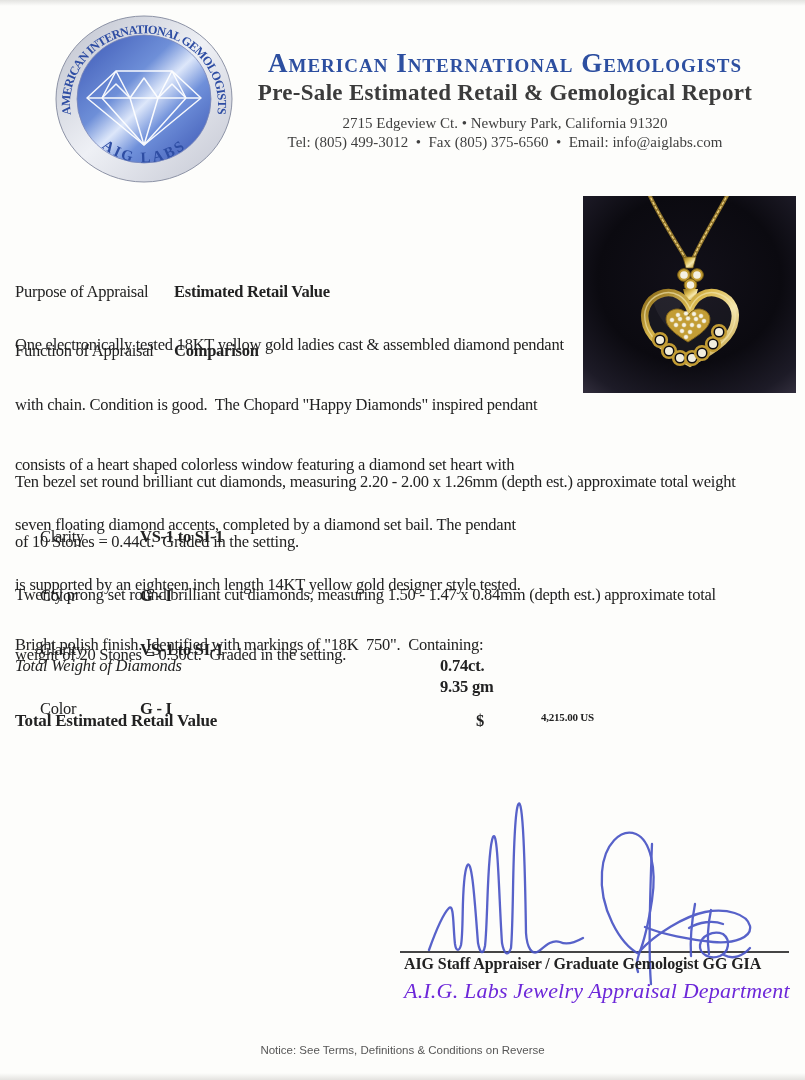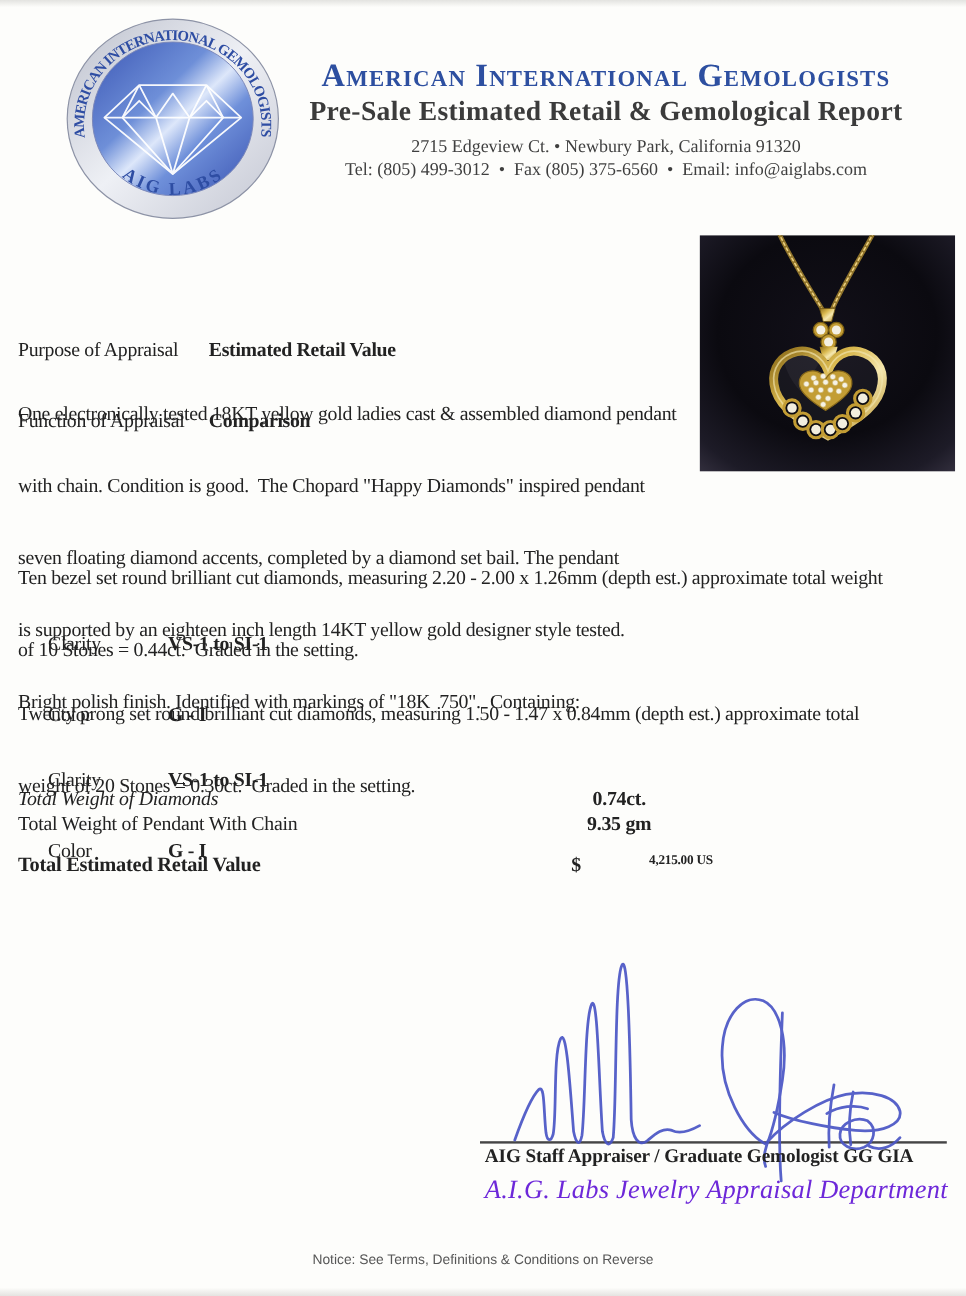--- a/index.html
+++ b/index.html
@@ -36,21 +36,21 @@
   .para2{position:absolute;left:15px;top:545px;line-height:20px;}
   .grades{position:absolute;left:40px;line-height:19.5px;}
   .grades1{top:488px;}
   .grades2{top:601px;}
   .grades .glabel{display:inline-block;width:100px;}
   .grades .gvalue{font-weight:bold;}
 
   .trow{position:absolute;left:15px;font-size:16.5px;letter-spacing:-.2px;}
   .trow1{top:656px;font-style:italic;}
   .trow2{top:677px;}
-  .tvalue{position:absolute;left:440px;width:152px;text-align:center;
+  .tvalue{position:absolute;left:440px;width:152px;text-align:left;
     font-weight:bold;font-size:16.5px;letter-spacing:-.2px;}
   .tv1{top:656px;}
   .tv2{top:677px;}
   .retail-label{position:absolute;left:15px;top:711px;font-weight:bold;
     font-size:17px;letter-spacing:-.2px;}
   .retail-currency{position:absolute;left:476px;top:711px;font-weight:bold;font-size:16.5px;}
   .retail-value{position:absolute;left:495px;top:711px;width:99px;text-align:right;
     font-weight:bold;font-size:11px;letter-spacing:-.2px;}
 
   
@@ -202,20 +202,21 @@
   </div>
 
   <div class="meta serif-block">
     <div><span class="label">Purpose of Appraisal</span><span class="value">Estimated Retail Value</span></div>
     <div><span class="label">Function of Appraisal</span><span class="value">Comparison</span></div>
   </div>
 
   <div class="desc serif-block">
     <div>One electronically tested 18KT yellow gold ladies cast &amp; assembled diamond pendant</div>
     <div>with chain. Condition is good.  The Chopard "Happy Diamonds" inspired pendant</div>
+    <div>consists of a heart shaped colorless window featuring a diamond set heart with</div>
     <div>seven floating diamond accents, completed by a diamond set bail. The pendant</div>
     <div>is supported by an eighteen inch length 14KT yellow gold designer style tested.</div>
     <div>Bright polish finish. Identified with markings of "18K  750".  Containing:</div>
   </div>
 
   <div class="para1 serif-block">
     <div>Ten bezel set round brilliant cut diamonds, measuring 2.20 - 2.00 x 1.26mm (depth est.) approximate total weight</div>
     <div>of 10 Stones = 0.44ct.  Graded in the setting.</div>
   </div>
   <div class="grades grades1 serif-block">
@@ -227,21 +228,20 @@
     <div>Twenty prong set round brilliant cut diamonds, measuring 1.50 - 1.47 x 0.84mm (depth est.) approximate total</div>
     <div>weight of 20 Stones = 0.30ct.  Graded in the setting.</div>
   </div>
   <div class="grades grades2 serif-block">
     <div><span class="glabel">Clarity</span><span class="gvalue">VS-1 to SI-1</span></div>
     <div><span class="glabel">Color</span><span class="gvalue">G - I</span></div>
   </div>
 
   <div class="trow trow1">Total Weight of Diamonds</div>
   <div class="tvalue tv1">0.74ct.</div>
-  <div class="trow trow2">Total Weight of Pendant With Chain</div>
   <div class="tvalue tv2">9.35 gm</div>
 
   <div class="retail-label">Total Estimated Retail Value</div>
   <div class="retail-currency">$</div>
   <div class="retail-value">4,215.00 US</div>
 
   <div class="sig-line"></div>
   <div class="signature">
     <svg width="402" height="212" viewBox="0 0 402 212" xmlns="http://www.w3.org/2000/svg">
       <g fill="none" stroke="#4a55c5" stroke-width="2.3" stroke-linecap="round" stroke-linejoin="round" opacity="0.92">

